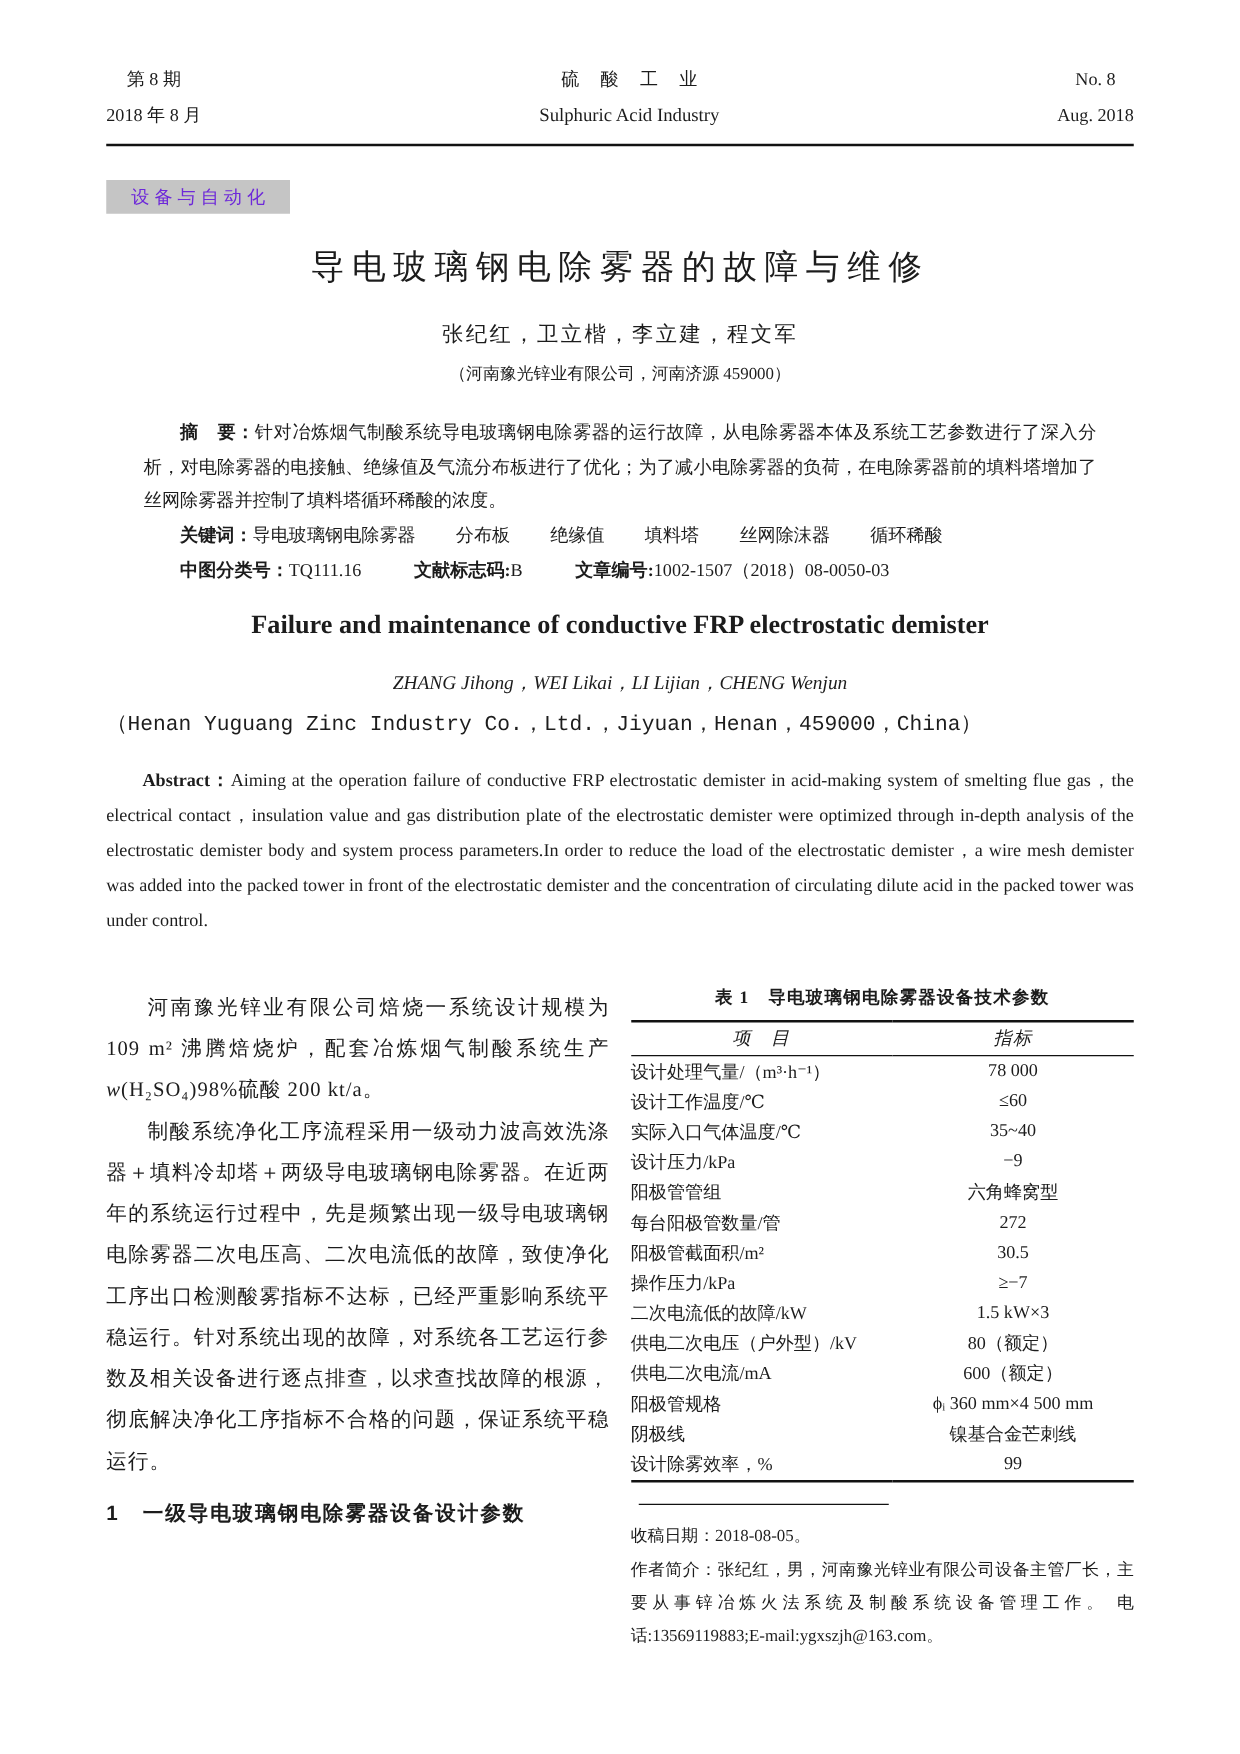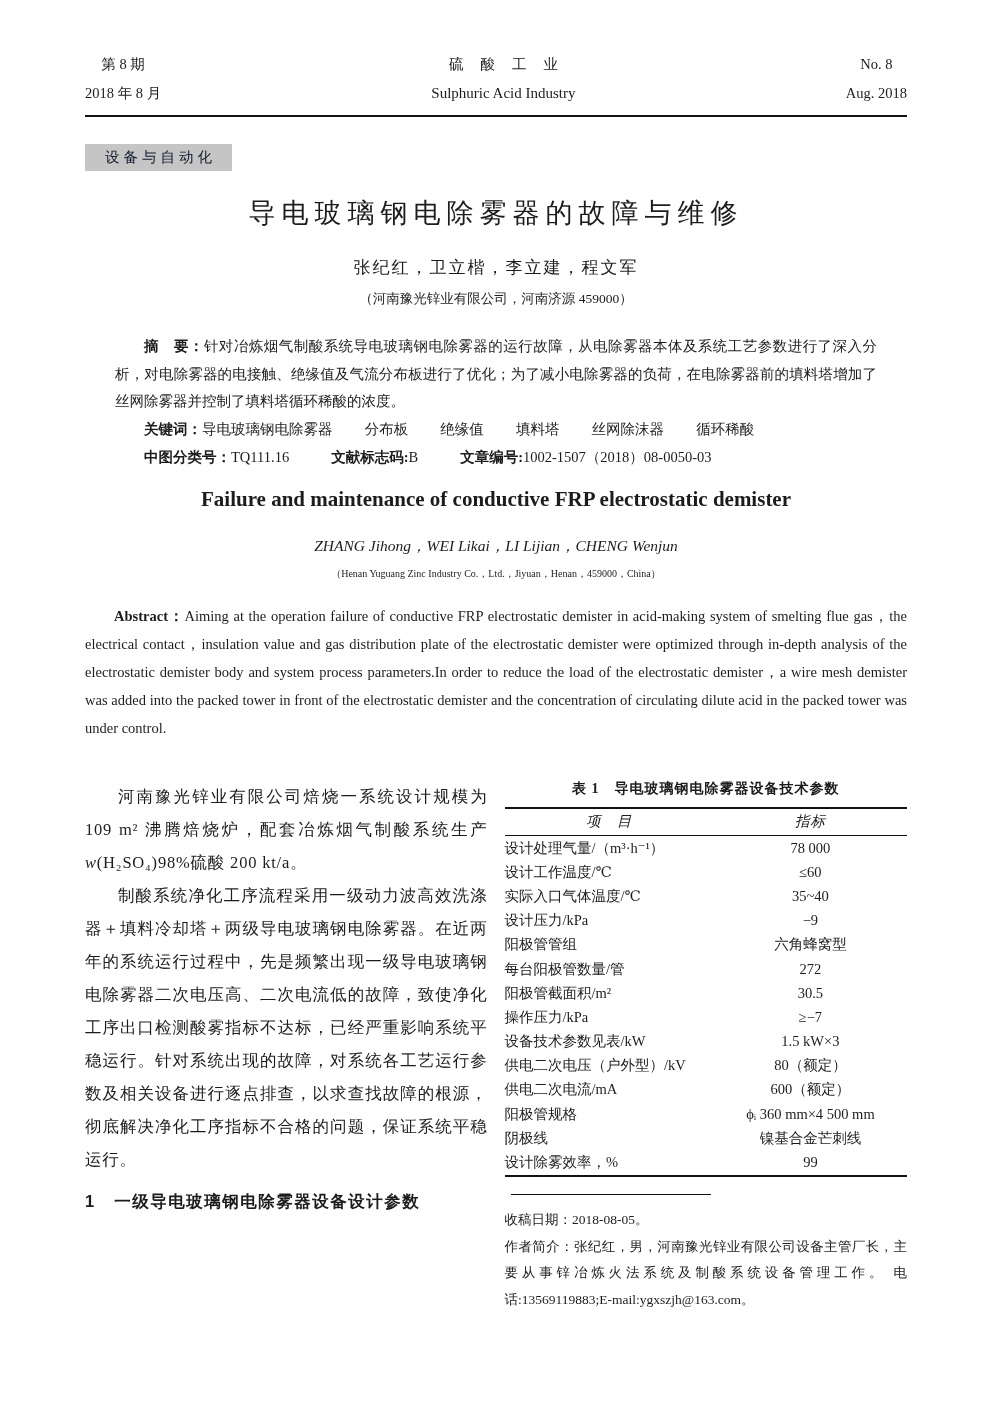--- a/index.html
+++ b/index.html
@@ -32,21 +32,21 @@
     margin-top: 7px;
     height: 2px;
     background: #111;
   }
 
   
   .section-tag {
     display: inline-block;
     margin-top: 27px;
     background: #c5c5c5;
-    color: #0f172a;
+    color: #6d28d9;
     font-size: 14.5px;
     letter-spacing: 4px;
     padding: 4px 16px 4px 20px;
   }
 
   
   .title-cn {
     margin-top: 24px;
     text-align: center;
     font-size: 27px;
@@ -98,22 +98,23 @@
     font-weight: bold;
   }
   .authors-en {
     margin-top: 24px;
     text-align: center;
     font-style: italic;
     font-size: 15.5px;
   }
   .affil-en {
     margin-top: 10px;
-    text-align: center;
-    font-size: 10px;
+    text-align: left;
+    font-size: 17px;
+    font-family: Liberation Mono, monospace;
   }
   .abstract-en {
     margin-top: 21px;
     font-size: 14.5px;
     line-height: 28px;
     text-align: justify;
     text-indent: 2em;
   }
   .keywords-en {
     font-size: 14.5px;
@@ -275,21 +276,21 @@
           </tr>
             <tr>
             <td class="item">阳极管截面积/m²</td>
             <td class="value">30.5</td>
           </tr>
             <tr>
             <td class="item">操作压力/kPa</td>
             <td class="value">≥−7</td>
           </tr>
             <tr>
-            <td class="item">设备技术参数见表/kW</td>
+            <td class="item">二次电流低的故障/kW</td>
             <td class="value">1.5 kW×3</td>
           </tr>
             <tr>
             <td class="item">供电二次电压（户外型）/kV</td>
             <td class="value">80（额定）</td>
           </tr>
             <tr>
             <td class="item">供电二次电流/mA</td>
             <td class="value">600（额定）</td>
           </tr>

